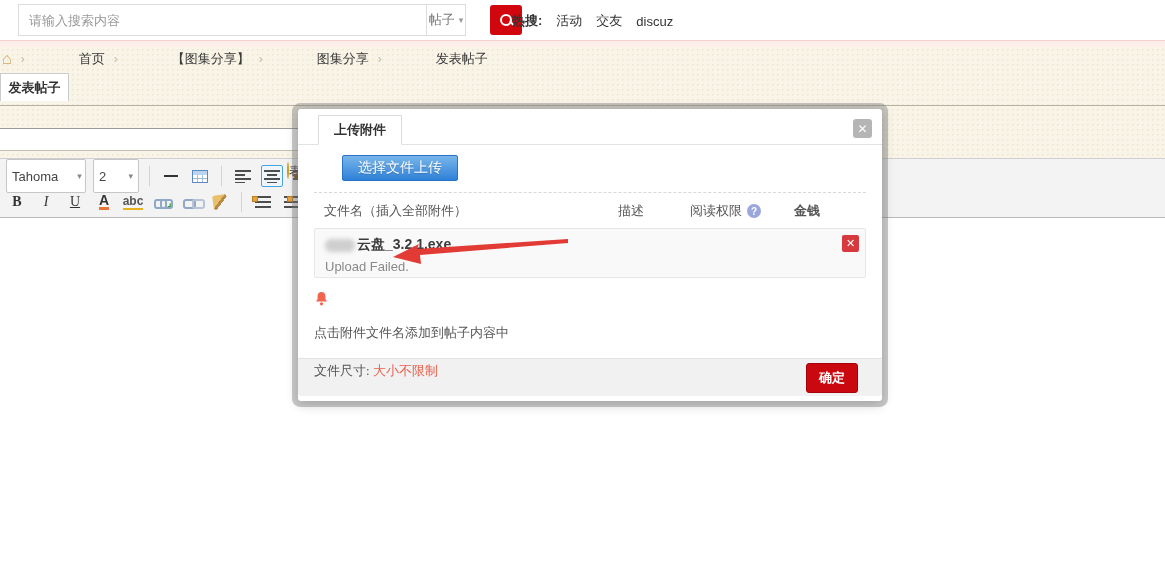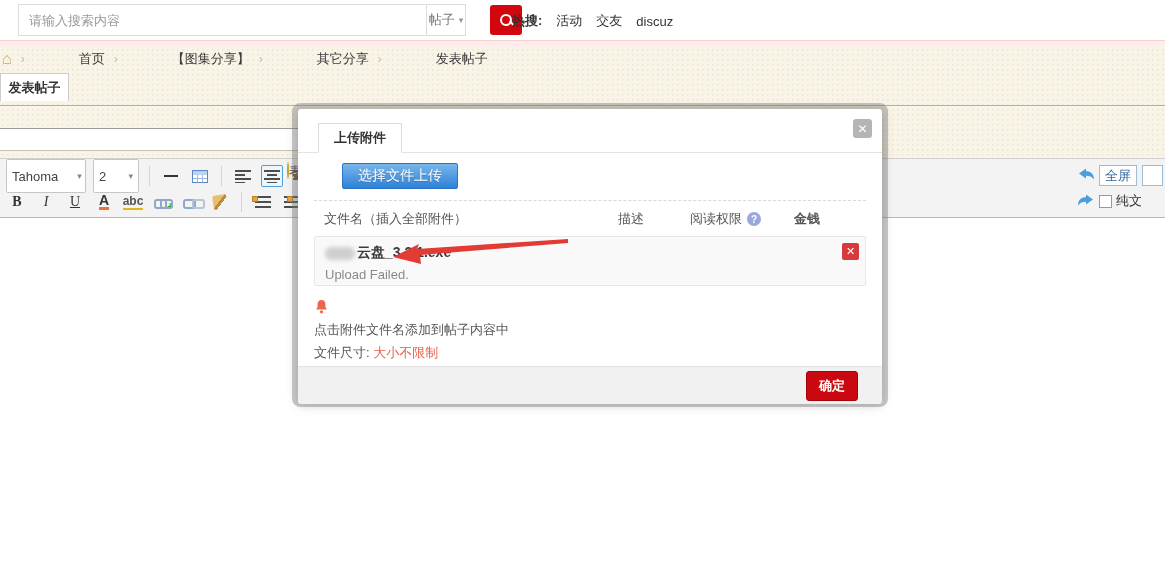--- a/index.html
+++ b/index.html
@@ -85,40 +85,40 @@
   .fullscreen-btn { position:absolute; left:0px; top:6px; height:21px; padding:0 5px; background:#fff; border:1px solid #9bbdd8; color:#369; display:flex; align-items:center; cursor:pointer; }
   .clipped-btn { position:absolute; left:43px; top:6px; width:21px; height:21px; background:#fff; border:1px solid #9bbdd8; overflow:hidden; }
   .plain-row { position:absolute; left:0px; top:33px; display:flex; align-items:center; gap:4px; }
   .cb { width:13px; height:13px; border:1px solid #999; background:#fff; cursor:pointer; }
   .plain-label { color:#333; }
 
   .editor-body { position:absolute; left:0; top:218px; width:1165px; height:345px; background:#fff; }
 
   
   .modal { position:absolute; left:298px; top:109px; width:584px; height:292px; background:#fff; border-radius:3px; box-shadow:0 0 0 6px rgba(125,125,125,0.42), 0 3px 12px rgba(0,0,0,0.25); z-index:10; }
-  .m-header { position:relative; height:44px; border-bottom:1px solid #e2e2e2; }
+  .m-header { position:relative; height:36px; border-bottom:1px solid #e2e2e2; }
   .m-tab { position:absolute; left:20px; bottom:-1px; height:30px; padding:0 15px; background:#fff; border:1px solid #dcdcdc; border-bottom:1px solid #fff; display:flex; align-items:center; font-weight:bold; color:#333; cursor:pointer; }
   .m-close { position:absolute; right:10px; top:10px; width:19px; height:19px; background:#b5b5b5; border-radius:3px; color:#fff; font-weight:bold; font-size:12px; display:flex; align-items:center; justify-content:center; cursor:pointer; }
   .m-body { position:relative; height:213px; padding:10px 16px 0 16px; }
   .upload-btn { display:inline-block; padding:3px 15px; color:#fff; font-size:14px; background:linear-gradient(#79b6ea,#2e81d8); border:1px solid #2a72c5; border-radius:2px; cursor:pointer; text-shadow:0 1px 1px rgba(0,0,0,0.2);margin-left:28px; }
   .dash { border-top:1px dashed #d8d8d8; margin-top:11px; }
   .cols { display:flex; align-items:center; padding:9px 10px 8px 10px; color:#555; }
   .col-file { flex:1; }
   .col-desc { width:72px; }
   .col-perm { width:104px; display:flex; align-items:center; gap:5px; }
   .help-icon { width:14px; height:14px; border-radius:50%; background:#9aa7dd; color:#fff; font-size:10px; font-weight:bold; display:flex; align-items:center; justify-content:center; cursor:pointer; }
   .col-money { width:62px;font-weight:bold; }
   .file-box { position:relative; margin:0 0 0 0; height:50px; background:#f9f9f9; border:1px solid #e7e7e7; border-radius:2px; padding:7px 10px; }
   .file-name { display:flex; align-items:center; gap:2px; font-size:14px; font-weight:600; color:#3c3c3c; }
   .blur-blob { width:30px; height:13px; border-radius:6px; background:#cfcfcf; filter:blur(2px); }
   .file-status { margin-top:5px; color:#8a8a8a; font-size:13px; }
   .file-del { position:absolute; right:6px; top:6px; width:17px; height:17px; background:#d63a3f; border-radius:2px; color:#fff; font-weight:bold; font-size:11px; display:flex; align-items:center; justify-content:center; cursor:pointer; }
   .bell { margin-top:13px; width:15px; height:16px; }
-  .hint1 { margin-top:3px; color:#555; }
-  .hint2 { margin-top:5px; color:#555; }
+  .hint1 { margin-top:14px; color:#555; }
+  .hint2 { margin-top:20px; color:#555;font-family:Liberation Serif, serif; }
   .hint2 .size-val { color:#e8604c; }
   .m-footer { height:38px; background:#f1f1f1; border-top:1px solid #e3e3e3; border-radius:0 0 3px 3px; display:flex; align-items:center; justify-content:flex-end; padding-right:24px; }
   .confirm-btn { background:#c9080f; color:#fff; font-weight:bold; font-size:13px; padding:5px 12px; border-radius:3px; border:1px solid #a50309; cursor:pointer; }
 
   .anno-arrow { position:absolute; left:390px; top:236px; z-index:20; pointer-events:none; }
 </style>
 </head>
 <body>
 
 <div class="topbar">
@@ -141,21 +141,21 @@
 <div class="pink-strip"></div>
 
 <div class="beige">
   <div class="crumbs">
     <span class="home-icon">⌂</span>
     <span class="sep">›</span>
     <a>首页</a>
     <span class="sep">›</span>
     <a>【图集分享】</a>
     <span class="sep">›</span>
-    <a>其它分享</a>
+    <a>图集分享</a>
     <span class="sep">›</span>
     <a>发表帖子</a>
   </div>
   <div class="page-tab">
     <span>发表帖子</span>
   </div>
   <div class="content-topline"></div>
   <div class="subject-strip"></div>
 </div>
 
@@ -231,36 +231,20 @@
         <span class="b3s"></span>
       </div>
     <div class="tbtn lst">
         <span class="mark">•••</span>
         <span class="b3s"></span>
       </div>
   </div>
   <div class="emoji-col">
     <span class="smiley"></span>
     <span class="emoji-label">表</span>
-  </div>
-  <div class="tb-right">
-    <svg class="undo-svg" width="18" height="14" viewBox="0 0 18 14">
-        <path d="M2 6.5 L9 1.5 V4.3 C13.5 4.3 17 6.8 17 12.5 C15 9.5 12.5 8.7 9 8.7 V11.5 Z" fill="#4a9ede"></path>
-      </svg>
-    <div class="fullscreen-btn">
-        <span>全屏</span>
-      </div>
-    <div class="clipped-btn"></div>
-    <svg class="redo-svg" width="18" height="14" viewBox="0 0 18 14" style="transform:scaleX(-1)">
-        <path d="M2 6.5 L9 1.5 V4.3 C13.5 4.3 17 6.8 17 12.5 C15 9.5 12.5 8.7 9 8.7 V11.5 Z" fill="#4a9ede"></path>
-      </svg>
-    <div class="plain-row">
-      <span class="cb"></span>
-      <span class="plain-label">纯文</span>
-    </div>
   </div>
 </div>
 
 <div class="editor-body"></div>
 
 <div class="modal">
   <div class="m-header">
     <div class="m-tab">
       <span>上传附件</span>
     </div>

